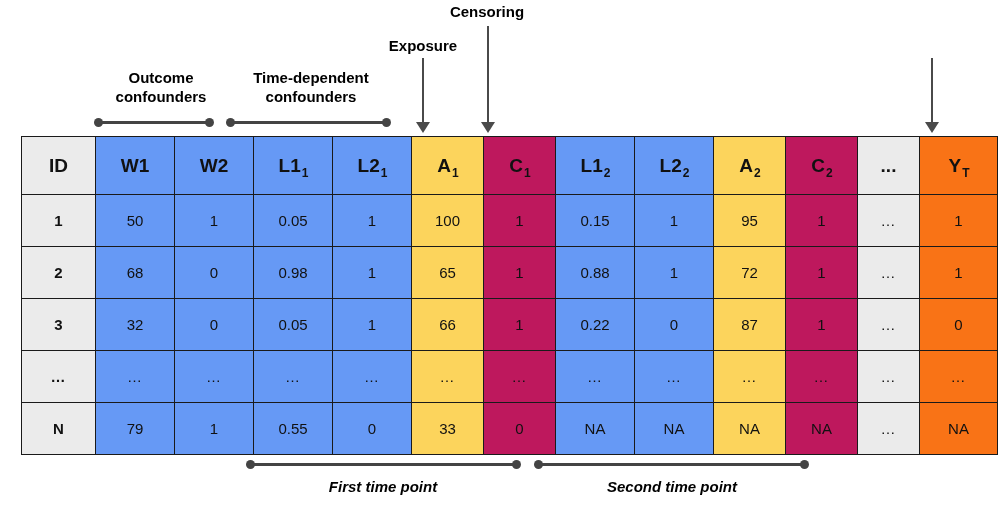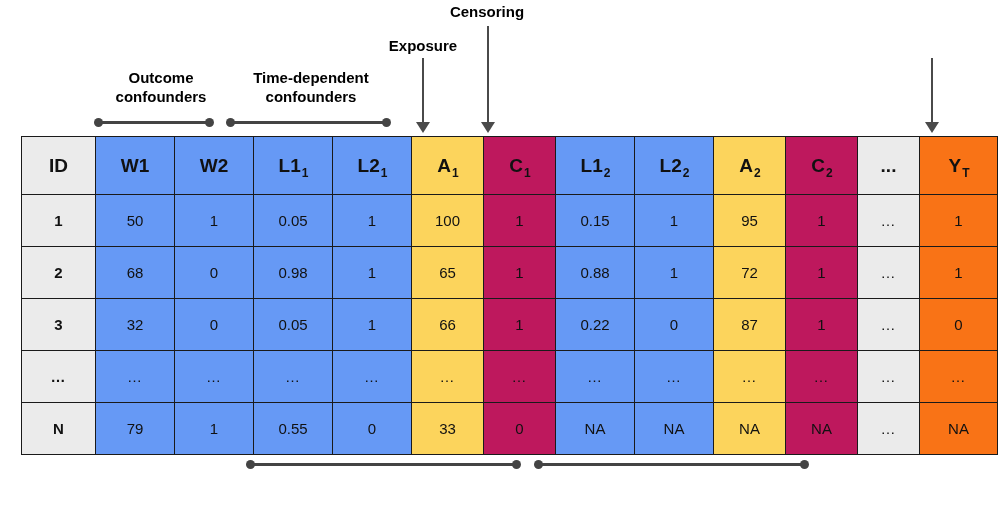--- a/index.html
+++ b/index.html
@@ -284,20 +284,22 @@
           <td class="c-red">NA</td>
         </tr>
       </tbody>
   </table>
 
   <div class="bracket" style="left:246px; top:460px; width:275px;">
     <div class="dot left"></div>
     <div class="bar"></div>
     <div class="dot right"></div>
   </div>
+  <div class="bot-label" style="left:283px; top:478px; width:200px;">First time point</div>
 
   <div class="bracket" style="left:534px; top:460px; width:275px;">
     <div class="dot left"></div>
     <div class="bar"></div>
     <div class="dot right"></div>
   </div>
+  <div class="bot-label" style="left:570px; top:478px; width:204px;">Second time point</div>
 
 </div>
 
 </body></html>

